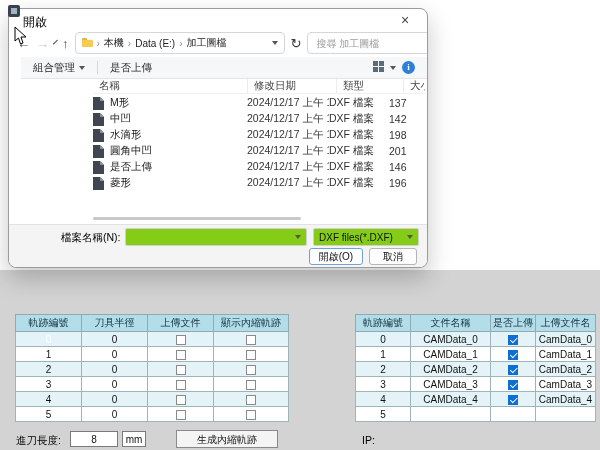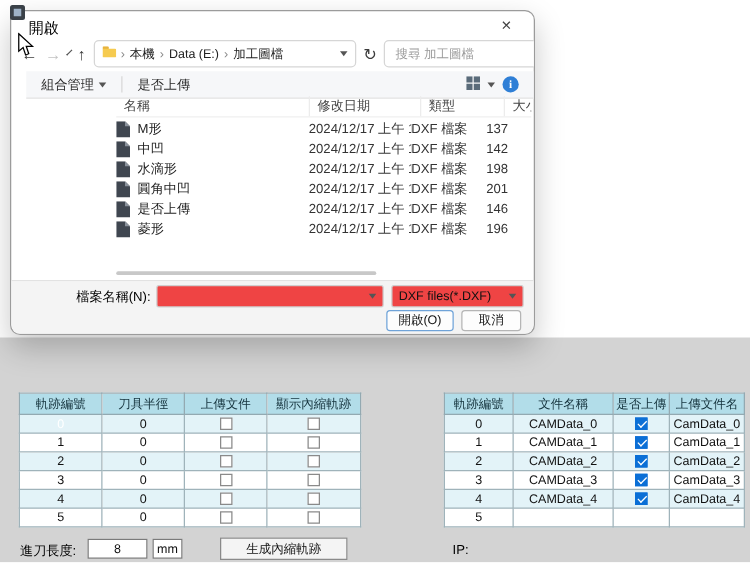--- a/index.html
+++ b/index.html
@@ -45,21 +45,21 @@
   .frow{position:absolute;left:84px;right:2px;height:16px;display:flex;align-items:center;font-size:10.5px;color:#222;}
   .ficon{width:17px;display:flex;align-items:center;}
   .fname{width:137px;overflow:hidden;white-space:nowrap;}
   .fdate{width:82px;color:#333;white-space:nowrap;overflow:hidden;}
   .ftype{width:60px;color:#333;white-space:nowrap;overflow:hidden;}
   .fsize{flex:1;color:#333;white-space:nowrap;overflow:hidden;}
   .hscroll{position:absolute;left:84px;top:208px;width:208px;height:3px;background:#c8c8c8;border-radius:2px;}
   .dlg-footer{position:absolute;left:0;right:0;bottom:0;height:42px;background:#f4f4f4;border-top:1px solid #e2e2e2;
               border-radius:0 0 7px 7px;}
   .fn-label{position:absolute;left:52px;top:6px;font-size:10.5px;color:#000;}
-  .combo{position:absolute;height:18px;border:1px solid #cfcfcf;border-radius:2px;background:#ef4444;
+  .combo{position:absolute;height:18px;border:1px solid #cfcfcf;border-radius:2px;background:#84cc16;
          display:flex;align-items:center;padding:0 5px;font-size:10px;box-sizing:border-box;}
   .fn-combo{left:116px;top:3px;width:182px;}
   .ft-combo{left:304px;top:3px;width:106px;}
   .combo input{flex:1;min-width:0;border:none;outline:none;background:transparent;font-size:10px;font-family:inherit;}
   .combo .tri-down{margin-left:auto;}
   .dlg-btn{position:absolute;top:23px;height:17px;border:1px solid #b5b5b5;border-radius:3px;background:#fdfdfd;
            font-size:10px;text-align:center;line-height:16px;color:#111;box-sizing:border-box;}
   .dlg-btn.primary{left:300px;width:54px;border-color:#6fa3d8;}
   .dlg-btn.cancel{left:360px;width:48px;}
 

